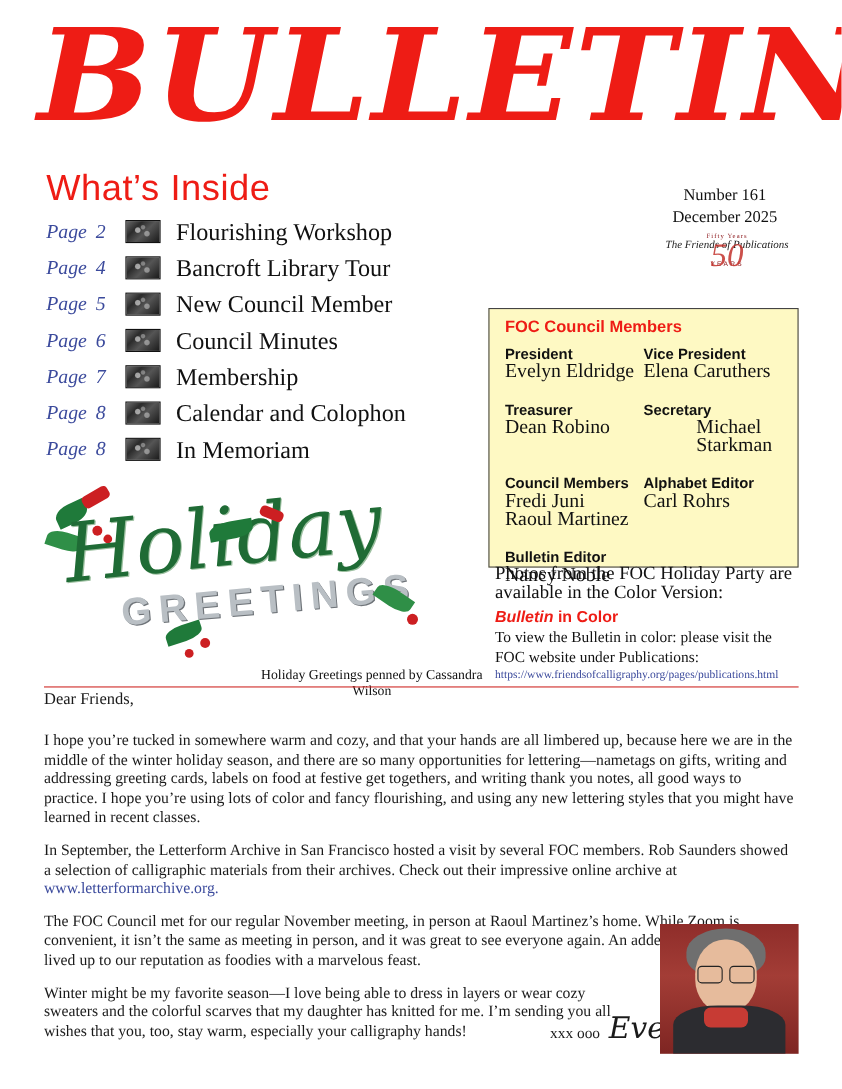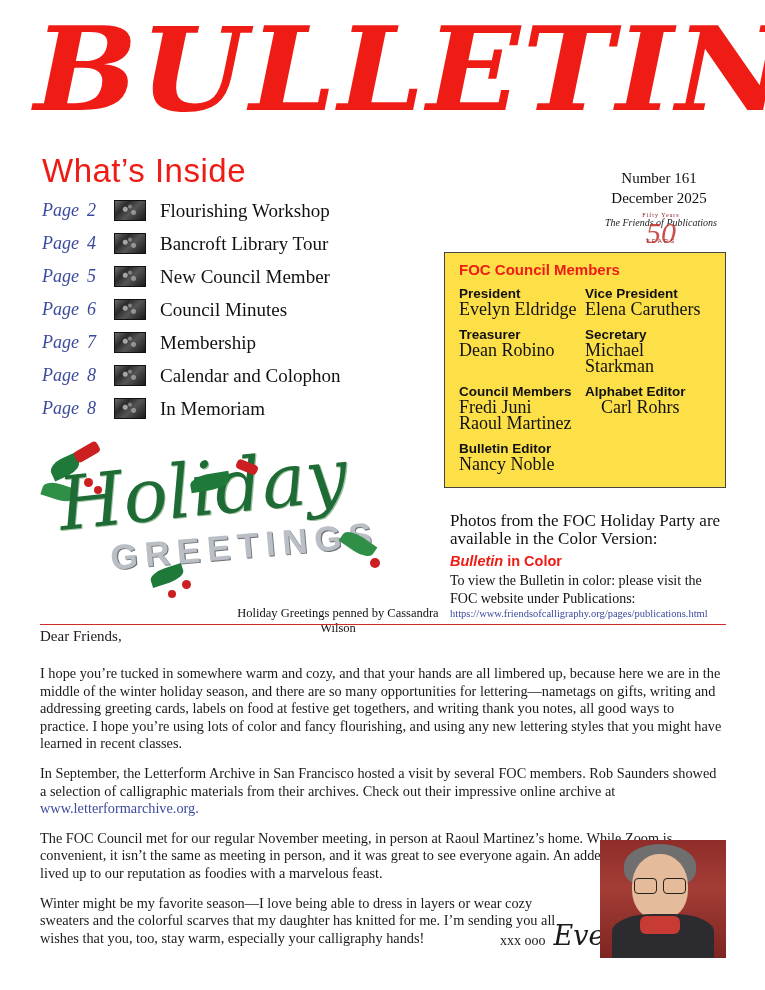--- a/index.html
+++ b/index.html
@@ -85,21 +85,21 @@
     content: "";
     position: absolute;
     left: 3px; top: 3px; right: 3px; bottom: 3px;
     background:
       radial-gradient(circle at 30% 40%, rgba(255,255,255,0.55) 0 2px, transparent 3px),
       radial-gradient(circle at 65% 65%, rgba(255,255,255,0.4) 0 2px, transparent 3px),
       radial-gradient(circle at 50% 20%, rgba(255,255,255,0.35) 0 1.5px, transparent 2.5px);
   }
   .toc-title {
     font-family: "Liberation Serif", serif;
-    font-size: 19px;
+    font-size: 22px;
     color: #111;
   }
 
   
   .issue-info {
     position: absolute;
     top: 168px;
     right: 36px;
     text-align: center;
     width: 140px;
@@ -144,40 +144,40 @@
     font-family: "Liberation Sans", sans-serif;
     font-size: 6px;
     letter-spacing: 2px;
     color: #8a1418;
     margin-top: 10px;
   }
 
   
   .council-box {
     position: absolute;
-    top: 252px;
+    top: 280px;
     left: 444px;
     width: 282px;
     height: 236px;
     border: 1px solid #444;
-    background: #fde047;
+    background: #fef9c3;
     box-sizing: border-box;
     padding: 8px 14px 0 14px;
   }
   .council-head {
     font-family: "Liberation Sans", sans-serif;
     font-size: 15px;
     font-weight: bold;
     color: #ee1c15;
     margin-bottom: 8px;
   }
   .council-grid {
     display: grid;
     grid-template-columns: 1fr 1fr;
-    row-gap: 10px;
+    row-gap: 20px;
   }
   .c-role {
     font-family: "Liberation Sans", sans-serif;
     font-size: 13.5px;
     font-weight: bold;
     color: #111;
   }
   .c-name {
     font-family: Liberation Serif, serif;
     font-size: 18px;
@@ -466,30 +466,30 @@
       <div>
         <div class="c-role">Vice President</div>
         <div class="c-name" style="white-space: pre-line;">Elena Caruthers</div>
       </div>
       <div>
         <div class="c-role">Treasurer</div>
         <div class="c-name" style="white-space: pre-line;">Dean Robino</div>
       </div>
       <div>
         <div class="c-role">Secretary</div>
-        <div class="c-name" style="white-space: pre-line;">Michael Starkman</div>
+        <div class="c-name" style="white-space: pre-line; margin-left: 48px;">Michael Starkman</div>
       </div>
       <div>
         <div class="c-role">Council Members</div>
         <div class="c-name" style="white-space: pre-line;">Fredi Juni
 Raoul Martinez</div>
       </div>
       <div>
         <div class="c-role">Alphabet Editor</div>
-        <div class="c-name" style="white-space: pre-line; margin-left: 16px;">Carl Rohrs</div>
+        <div class="c-name" style="white-space: pre-line;">Carl Rohrs</div>
       </div>
       <div>
         <div class="c-role">Bulletin Editor</div>
         <div class="c-name" style="white-space: pre-line;">Nancy Noble</div>
       </div>
     </div>
 </div>
 
 <div class="holiday-art">
   <div class="holly" style="left:10px; top:18px; width:30px; height:18px; transform:rotate(-25deg);"></div>

